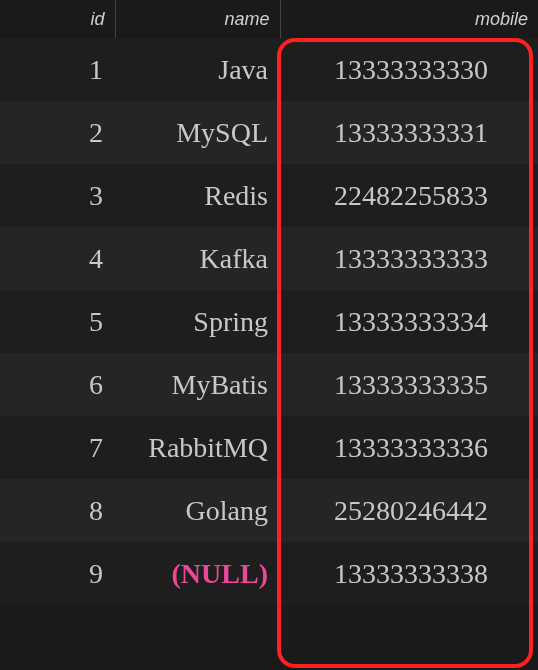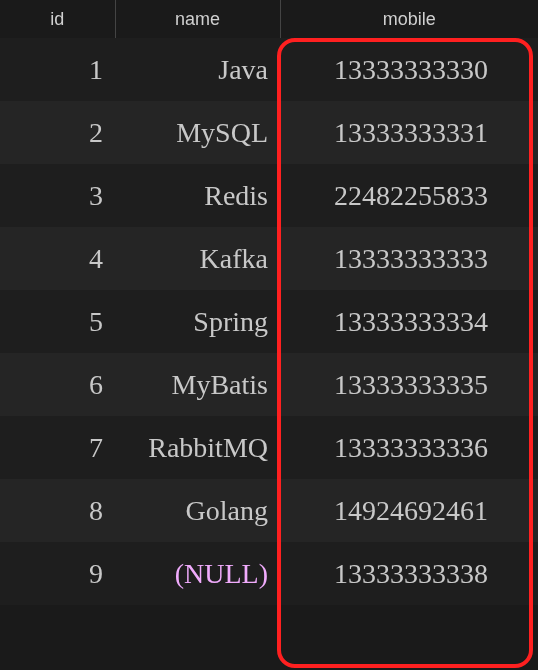--- a/index.html
+++ b/index.html
@@ -16,28 +16,29 @@
       overflow: hidden;
     }
     .table {
       width: 100%;
       border-collapse: collapse;
     }
     .header-row {
       background: #1a1a1a;
     }
     .header-cell {
-      text-align: center;
+      text-align: right;
       padding: 8px 10px;
       font-family: -apple-system, BlinkMacSystemFont, 'Segoe UI', sans-serif;
       font-size: 18px;
       font-weight: 400;
       color: #d0d0d0;
       border-left: 1px solid #444;
       height: 38px;
+      font-style: italic;
     }
     .header-cell:first-child {
       border-left: none;
     }
     .data-row {
       height: 63px;
     }
     .data-row:nth-child(even) {
       background: #252525;
     }
@@ -58,21 +59,22 @@
       text-align: right;
       width: 165px;
       color: #c8c8c8;
     }
     .cell-mobile {
       text-align: center;
       color: #c8c8c8;
       padding-left: 16px;
     }
     .null-value {
-      color: #f0abfc;
+      color: #ec4899;
+      font-weight: bold;
     }
     .highlight-box {
       position: absolute;
       top: 38px;
       left: 277px;
       width: 256px;
       height: 630px;
       border: 4px solid #ff2020;
       border-radius: 18px;
       pointer-events: none;
@@ -125,21 +127,21 @@
           <td class="cell cell-mobile">13333333335</td>
         </tr>
         <tr class="data-row">
           <td class="cell cell-id">7</td>
           <td class="cell cell-name">RabbitMQ</td>
           <td class="cell cell-mobile">13333333336</td>
         </tr>
         <tr class="data-row">
           <td class="cell cell-id">8</td>
           <td class="cell cell-name">Golang</td>
-          <td class="cell cell-mobile">14924692461</td>
+          <td class="cell cell-mobile">25280246442</td>
         </tr>
         <tr class="data-row">
           <td class="cell cell-id">9</td>
           <td class="cell cell-name null-value">(NULL)</td>
           <td class="cell cell-mobile">13333333338</td>
         </tr>
       </tbody>
   </table>
   <div class="highlight-box"></div>
 </div>

